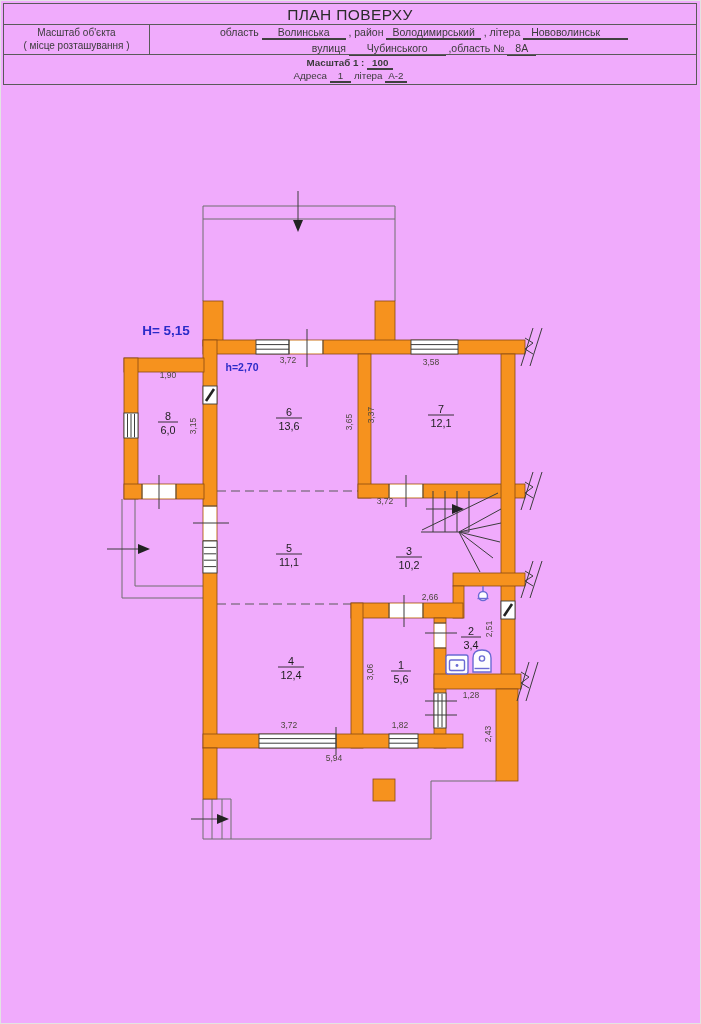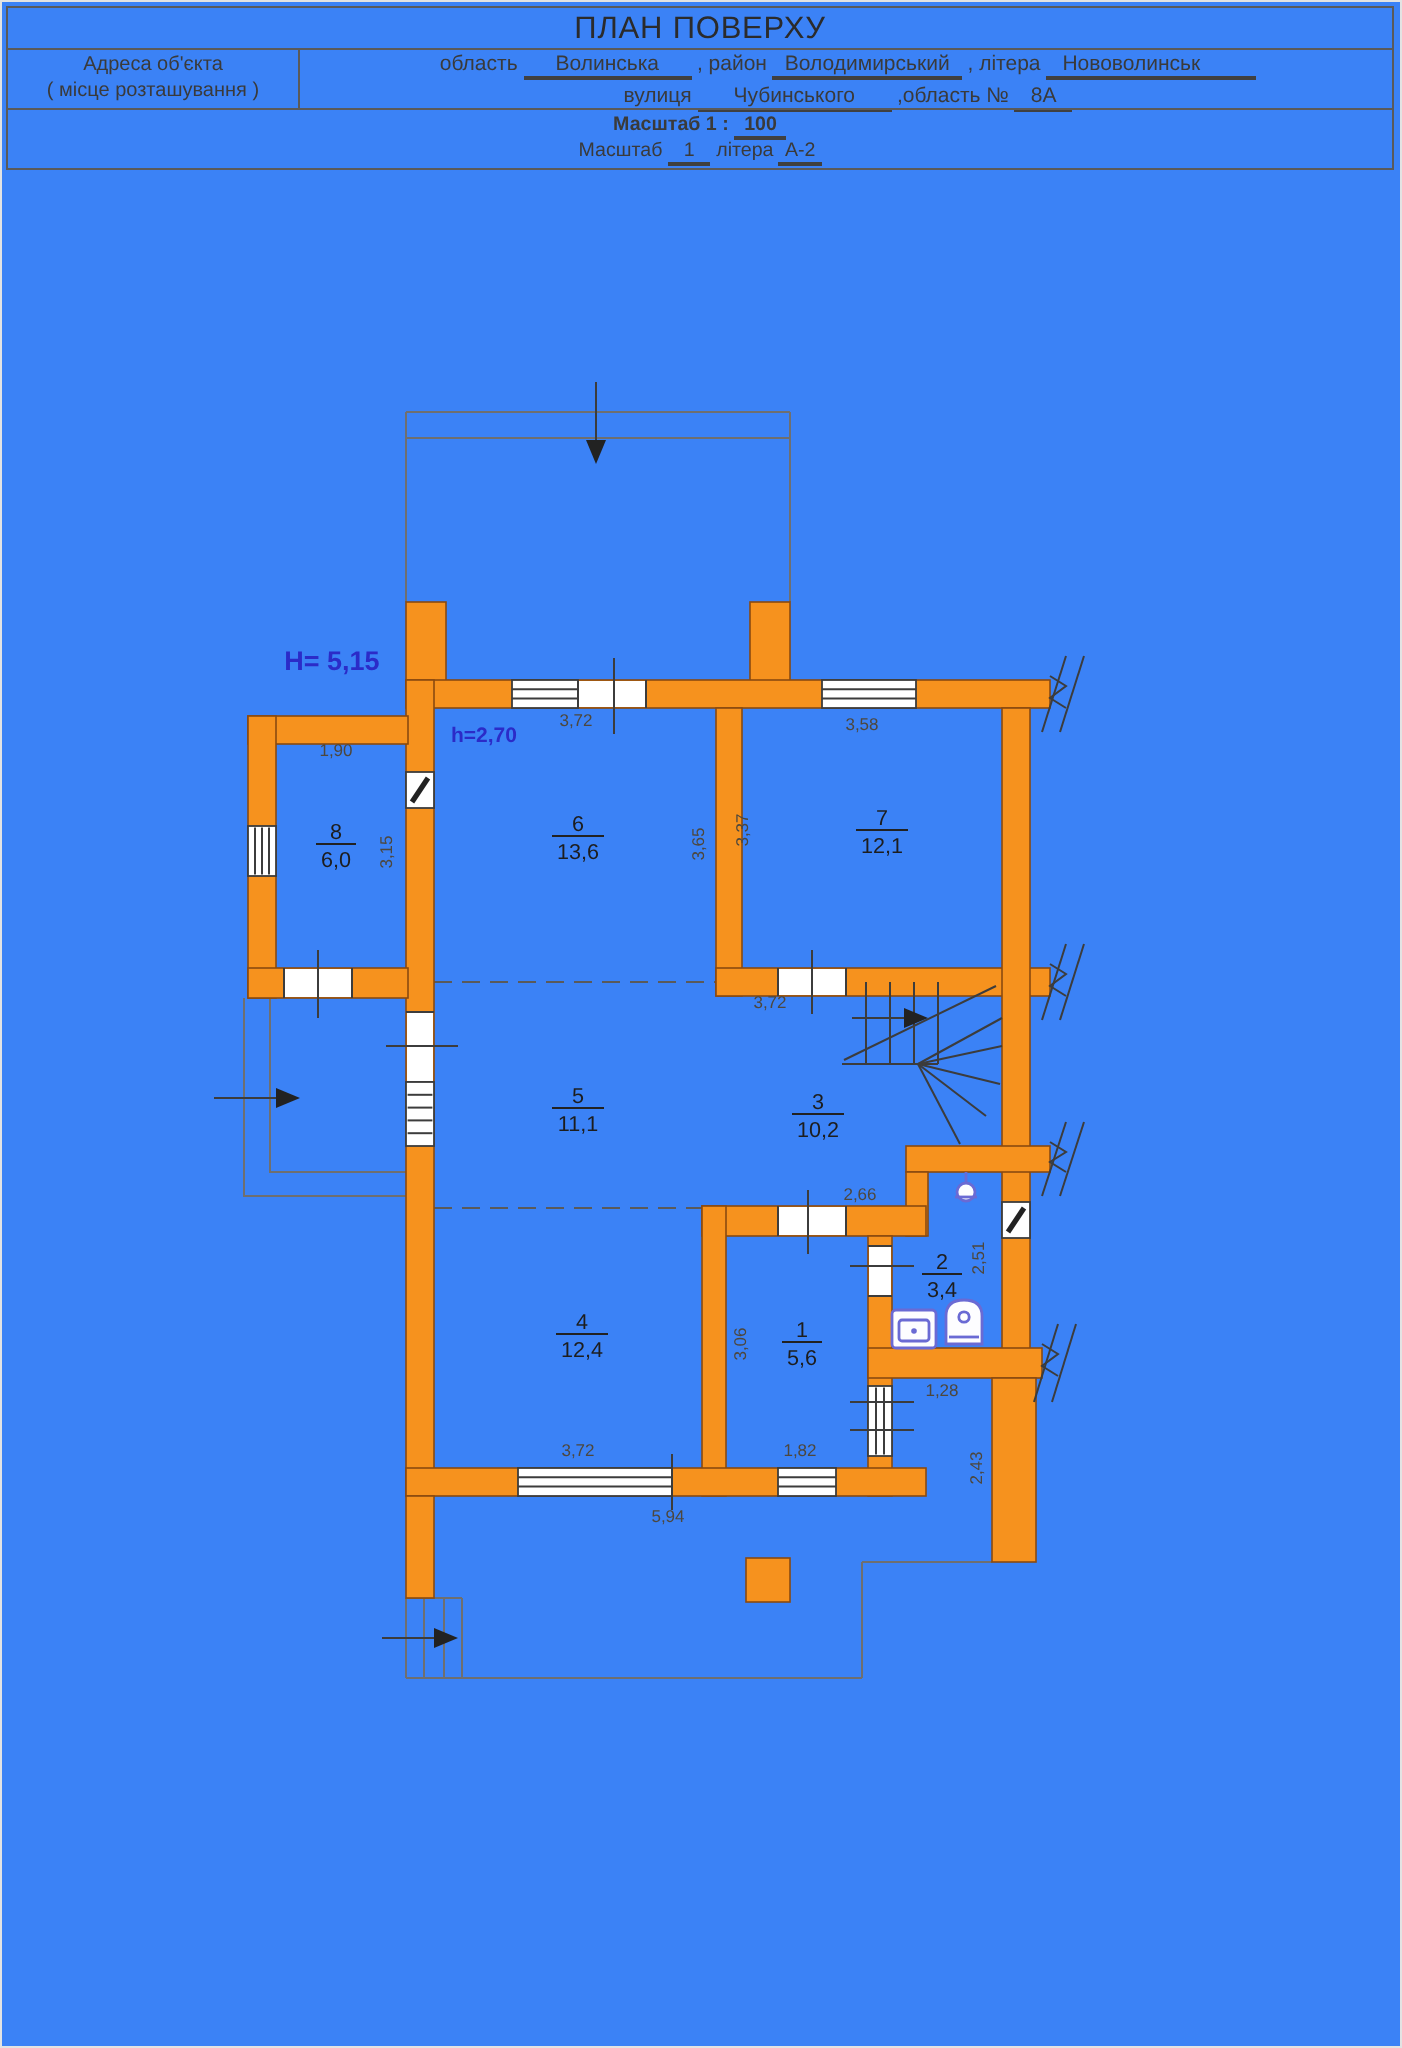--- a/index.html
+++ b/index.html
@@ -1,16 +1,16 @@
 <!DOCTYPE html>
 <html><head>
 <meta charset="utf-8">
 <style>
   html,body{margin:0;padding:0;background:#fff;}
-  .page{position:relative;width:701px;height:1024px;background:#3b82f6;overflow:hidden;
+  .page{position:relative;width:701px;height:1024px;background:#f0abfc;overflow:hidden;
         font-family:"Liberation Sans",sans-serif;border:1px solid #e3e3e3;box-sizing:border-box;}
   
   .hdr-box{position:absolute;left:2px;top:2px;width:694px;height:82px;border:1.3px solid #5a5a5a;box-sizing:border-box;}
   .hdr-title{position:absolute;left:0;top:2px;width:100%;text-align:center;font-size:15.5px;color:#2b2b2b;letter-spacing:.4px;}
   .hdr-line1{position:absolute;left:0;top:20px;width:100%;border-top:1.2px solid #5a5a5a;}
   .hdr-line2{position:absolute;left:0;top:50px;width:100%;border-top:1.2px solid #5a5a5a;}
   .hdr-left{position:absolute;left:0;top:20px;width:146px;height:30px;border-right:1.2px solid #5a5a5a;
             text-align:center;font-size:10px;color:#3a3a3a;line-height:1.3;padding-top:2px;box-sizing:border-box;}
   .hdr-addr{position:absolute;left:146px;top:20px;width:548px;height:30px;font-size:10.5px;color:#3a3a3a;text-align:center;}
   .addr-row{margin-top:2px;white-space:nowrap;}
@@ -37,21 +37,21 @@
 </style>
 </head>
 <body>
 
 <div class="page">
 
   <div class="hdr-box">
     <div class="hdr-title">ПЛАН ПОВЕРХУ</div>
     <div class="hdr-line1"></div>
     <div class="hdr-left">
-      <div>Адреса об'єкта</div>
+      <div>Масштаб об'єкта</div>
       <div>( місце розташування )</div>
     </div>
     <div class="hdr-addr">
       <div class="addr-row">
         <span>область</span>
         <span class="uv p16">Волинська</span>
         <span>, район</span>
         <span class="uv p6">Володимирський</span>
         <span>, літера</span>
         <span class="uv pcity">Нововолинськ</span>
@@ -62,21 +62,21 @@
         <span>,область №</span>
         <span class="uv p8">8А</span>
       </div>
     </div>
     <div class="hdr-line2"></div>
     <div class="hdr-scale">
       <span>Масштаб 1 :</span>
       <span class="uv p5">100</span>
     </div>
     <div class="hdr-floor">
-      <span>Масштаб</span>
+      <span>Адреса</span>
       <span class="uv p8">1</span>
       <span>літера</span>
       <span class="uv p3">А-2</span>
     </div>
   </div>
 
   <svg class="plan" width="701" height="1024" viewBox="0 0 701 1024">
 
     <g>
       <line class="tlg" x1="202" y1="205" x2="394" y2="205"></line>

